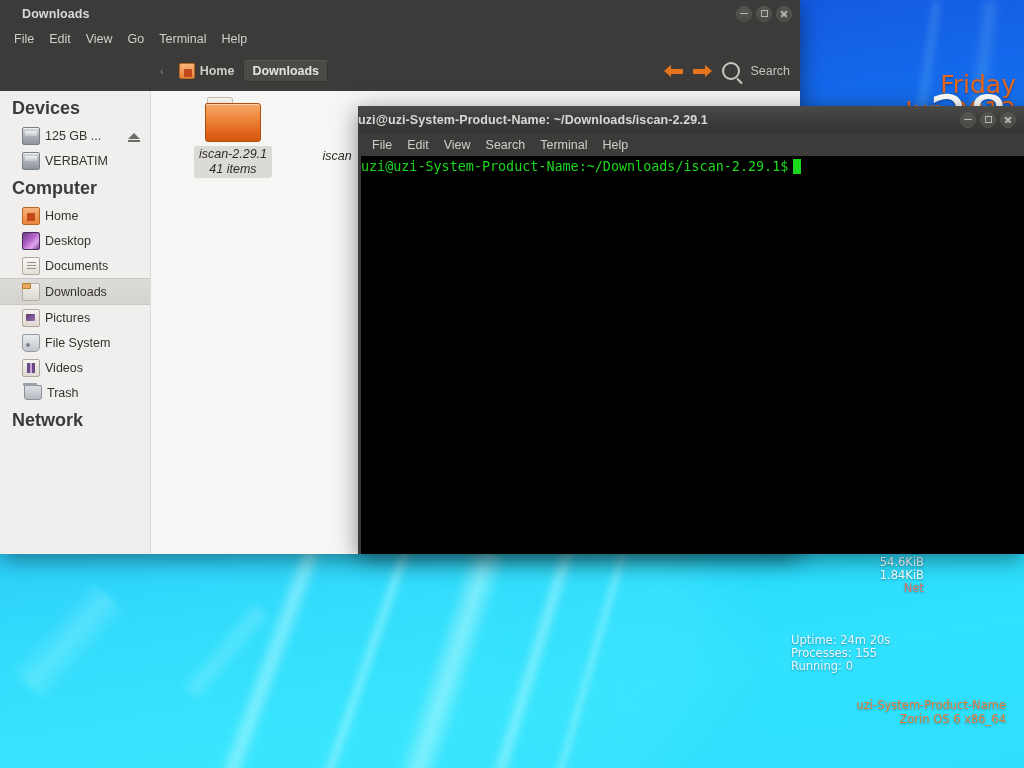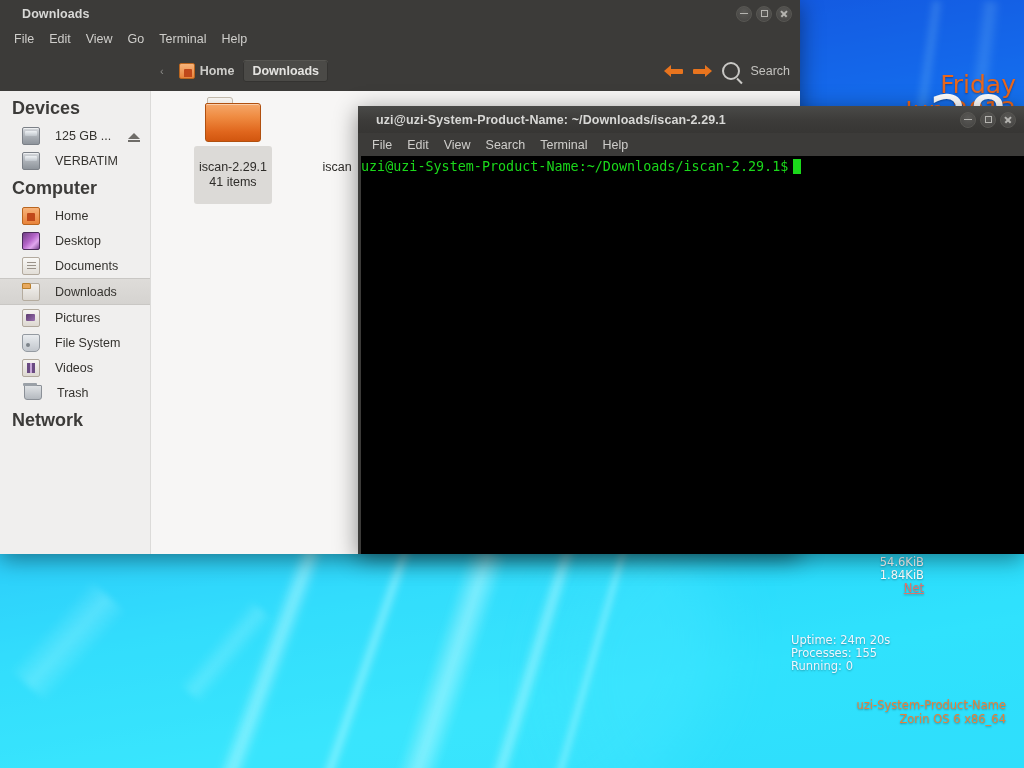--- a/index.html
+++ b/index.html
@@ -73,21 +73,21 @@
     line-height: 26px;
   }
 
   #conky-net {
     top: 556px; right: 100px;
     text-align: right;
     font-size: 11.5px;
     line-height: 13px;
     color: #ffffff;
   }
-  #conky-net .netlabel { color: #e0736b; text-decoration: underline; }
+  #conky-net .netlabel { color: #e0736b; }
 
   #conky-sys {
     top: 634px; left: 791px;
     font-size: 11.5px;
     line-height: 13.2px;
     color: #eef6ff;
   }
 
   #conky-host {
     top: 699px; right: 18px;
@@ -245,21 +245,21 @@
   }
   .sb-head {
     font-size: 18px;
     font-weight: bold;
     color: #3c3b39;
     padding: 5px 0 4px 12px;
   }
   .sb-item {
     display: flex;
     align-items: center;
-    gap: 15px;
+    gap: 5px;
     padding: 3px 6px 3px 22px;
     font-size: 12.5px;
     color: #35332f;
     position: relative;
     height: 19px;
   }
   .sb-item.selected {
     background: linear-gradient(180deg, #dedcd9 0%, #d5d3d0 100%);
     border-top: 1px solid #c9c7c4;
     border-bottom: 1px solid #c9c7c4;
@@ -388,22 +388,23 @@
     background: linear-gradient(180deg, #f5a76a 0%, #ef8b41 35%, #e0661d 75%, #d2560f 100%);
     border: 1px solid #b0500f;
     border-radius: 2px 3px 3px 3px;
     box-shadow: inset 0 1px 0 rgba(255,255,255,0.45);
   }
   .filelabel {
     display: inline-block;
     font-size: 12.5px;
     color: #2e2c29;
     line-height: 15px;
-    padding: 14px 5px;
+    padding: 1px 5px;
     border-radius: 3px;
+    font-style: italic;
   }
   .filelabel.selected {
     background: #dcdad7;
   }
 
   
   #terminal {
     left: 358px; top: 106px;
     width: 666px; height: 448px;
     background: #3c3b39;
@@ -595,21 +596,21 @@
           </div>
         </div>
 
       </div>
     </div>
   </div>
 
   <div class="window" id="terminal">
 
     <div class="titlebar" id="term-title">
-      <span class="title" style="margin-left:18px;">uzi@uzi-System-Product-Name: ~/Downloads/iscan-2.29.1</span>
+      <span class="title" style="">uzi@uzi-System-Product-Name: ~/Downloads/iscan-2.29.1</span>
       <div class="winbtns">
         <div class="winbtn min"></div>
         <div class="winbtn max"></div>
         <div class="winbtn close"></div>
       </div>
     </div>
 
     <div class="menubar" id="term-menubar">
       <span class="mi">File</span>
       <span class="mi">Edit</span>

